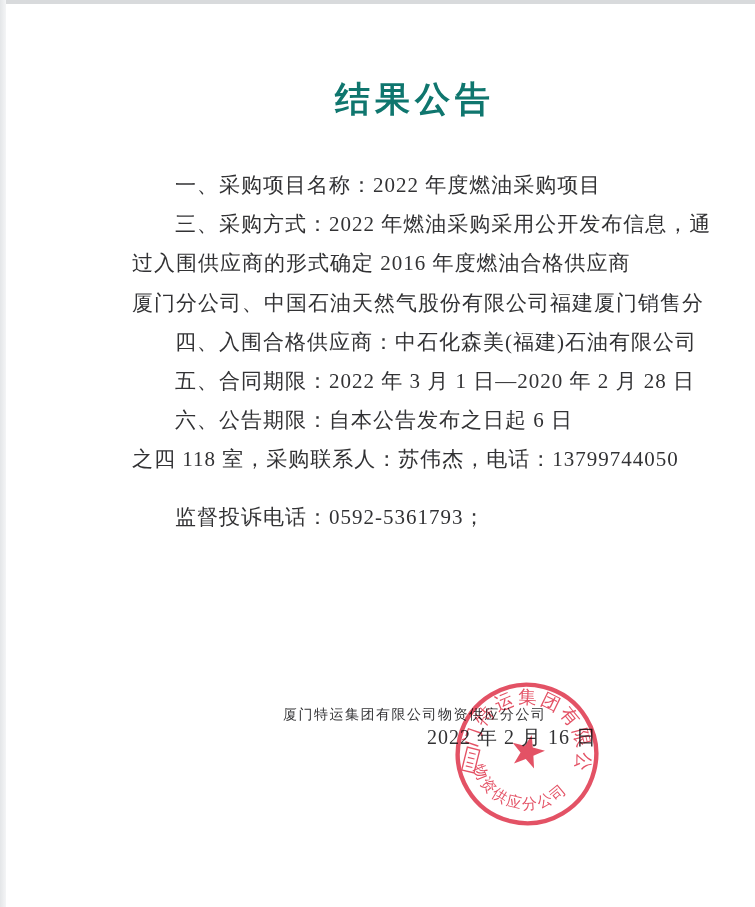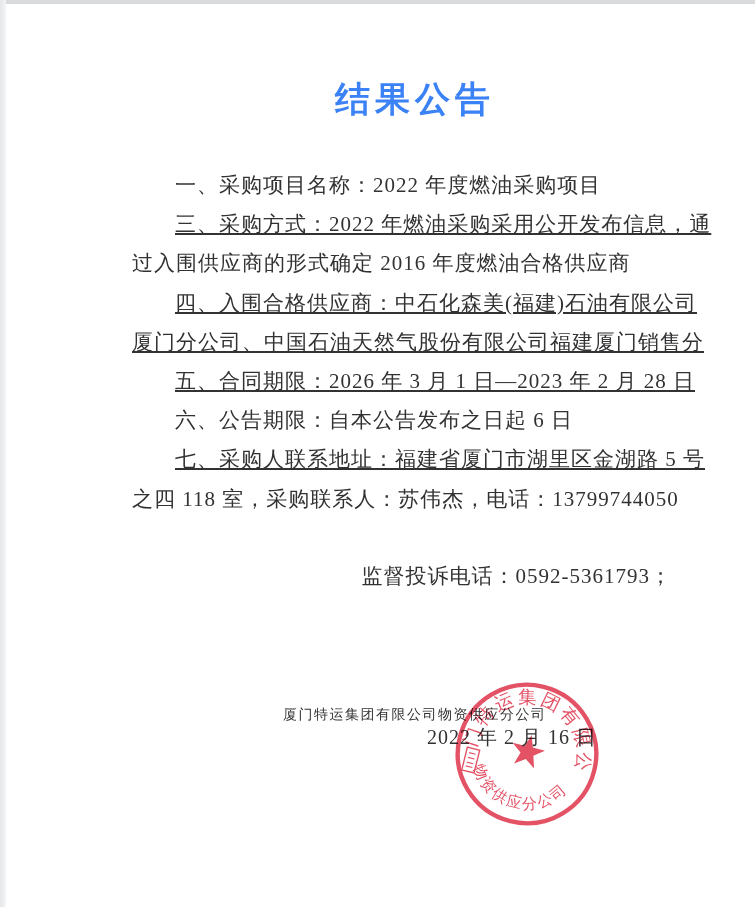--- a/index.html
+++ b/index.html
@@ -8,51 +8,50 @@
     background:#ffffff;
     font-family:"Liberation Serif","DejaVu Serif",serif;
     color:#323234;
   }
   .edge-top { position:absolute; left:0; top:0; width:755px; height:4px; background:#d8dadc; }
   .edge-left { position:absolute; left:0; top:0; width:6px; height:907px;
                background:linear-gradient(90deg,#e4e6e8,#f4f5f6); }
   .doc-title {
     position:absolute; left:132px; top:76px; width:540px;
     text-align:center; text-indent:26px;
-    font-size:35px; font-weight:bold; letter-spacing:5px; color:#3b82f6;
+    font-size:35px; font-weight:bold; letter-spacing:5px; color:#0f766e;
   }
   .body-block { position:absolute; left:132px; top:166px; width:540px; font-size:21px; letter-spacing:1px; }
   .bodyline { height:39.2px; line-height:39.2px; white-space:nowrap; }
   .indent { padding-left:43px; }
-  .fill { text-align:justify; text-align-last:justify; text-justify:inter-character;text-decoration:underline; }
-  .gap { margin-top:38px;text-align:right; }
+  .fill { text-align:justify; text-align-last:justify; text-justify:inter-character; }
+  .gap { margin-top:18px; }
   .sig-company { position:absolute; left:283px; top:706px; font-size:14px; letter-spacing:1.5px; line-height:1.3;text-align:right; }
   .sig-date { position:absolute; left:427px; top:724px; font-size:20px; letter-spacing:1px; line-height:1.3; }
   .stamp { position:absolute; left:449px; top:676px; width:156px; height:156px;
            mix-blend-mode:multiply; opacity:0.88; }
   .stamp svg { width:100%; height:100%; }
 </style>
 </head>
 <body>
 
 <div class="page">
   <div class="edge-top"></div>
   <div class="edge-left"></div>
 
   <div class="doc-title">结果公告</div>
 
   <div class="body-block">
     <div class="bodyline indent">一、采购项目名称：2022 年度燃油采购项目</div>
     <div class="bodyline indent fill">三、采购方式：2022 年燃油采购采用公开发布信息，通</div>
     <div class="bodyline">过入围供应商的形式确定 2016 年度燃油合格供应商</div>
+    <div class="bodyline fill">厦门分公司、中国石油天然气股份有限公司福建厦门销售分</div>
     <div class="bodyline indent fill">四、入围合格供应商：中石化森美(福建)石油有限公司</div>
-    <div class="bodyline fill">厦门分公司、中国石油天然气股份有限公司福建厦门销售分</div>
-    <div class="bodyline indent fill">五、合同期限：2026 年 3 月 1 日—2023 年 2 月 28 日</div>
+    <div class="bodyline indent fill">五、合同期限：2022 年 3 月 1 日—2020 年 2 月 28 日</div>
     <div class="bodyline indent">六、公告期限：自本公告发布之日起 6 日</div>
-    <div class="bodyline indent fill">七、采购人联系地址：福建省厦门市湖里区金湖路 5 号</div>
     <div class="bodyline">之四 118 室，采购联系人：苏伟杰，电话：13799744050</div>
     <div class="bodyline indent gap">监督投诉电话：0592-5361793；</div>
   </div>
 
   <div class="sig-company">厦门特运集团有限公司物资供应分公司</div>
   <div class="sig-date">2022 年 2 月 16 日</div>
 
   <div class="stamp">
     <svg viewBox="0 0 160 160" xmlns="http://www.w3.org/2000/svg">
       <defs>

